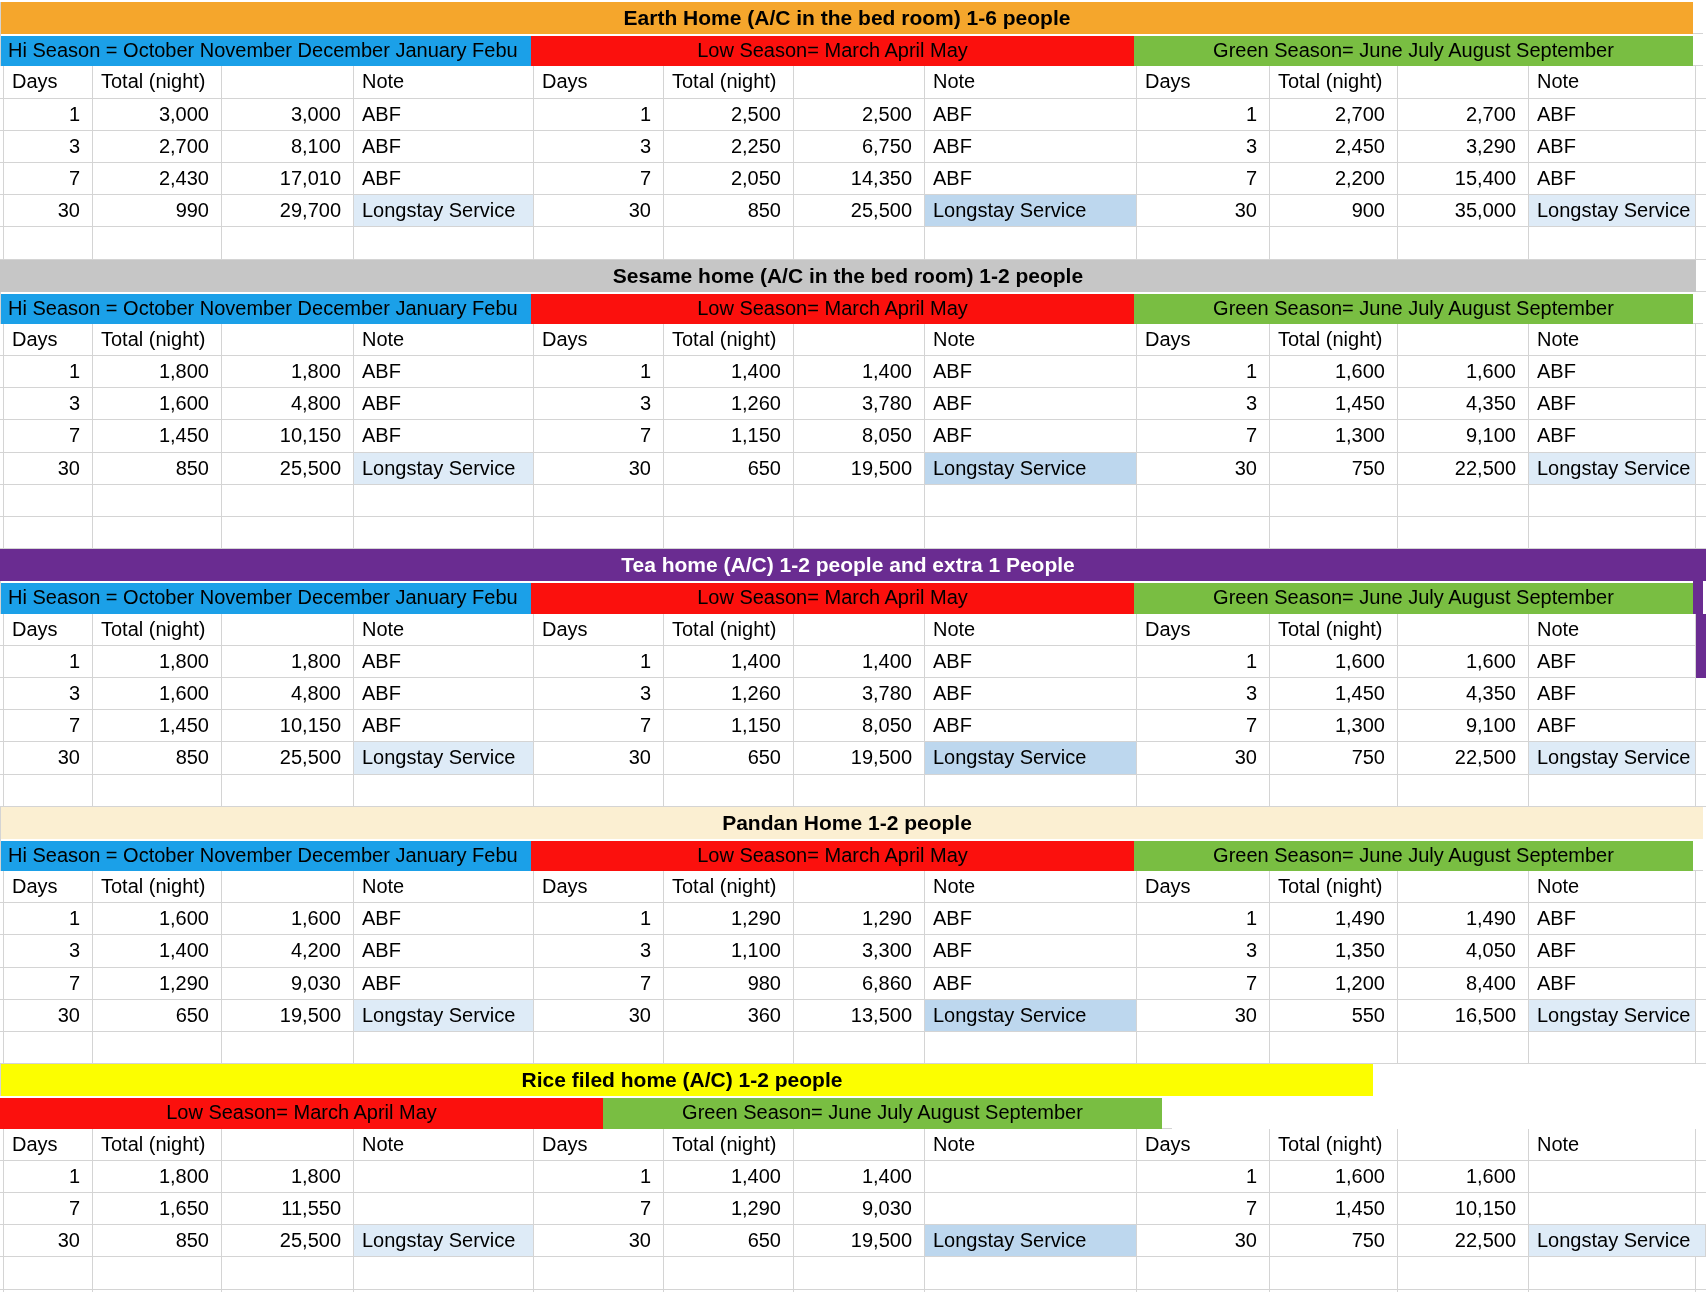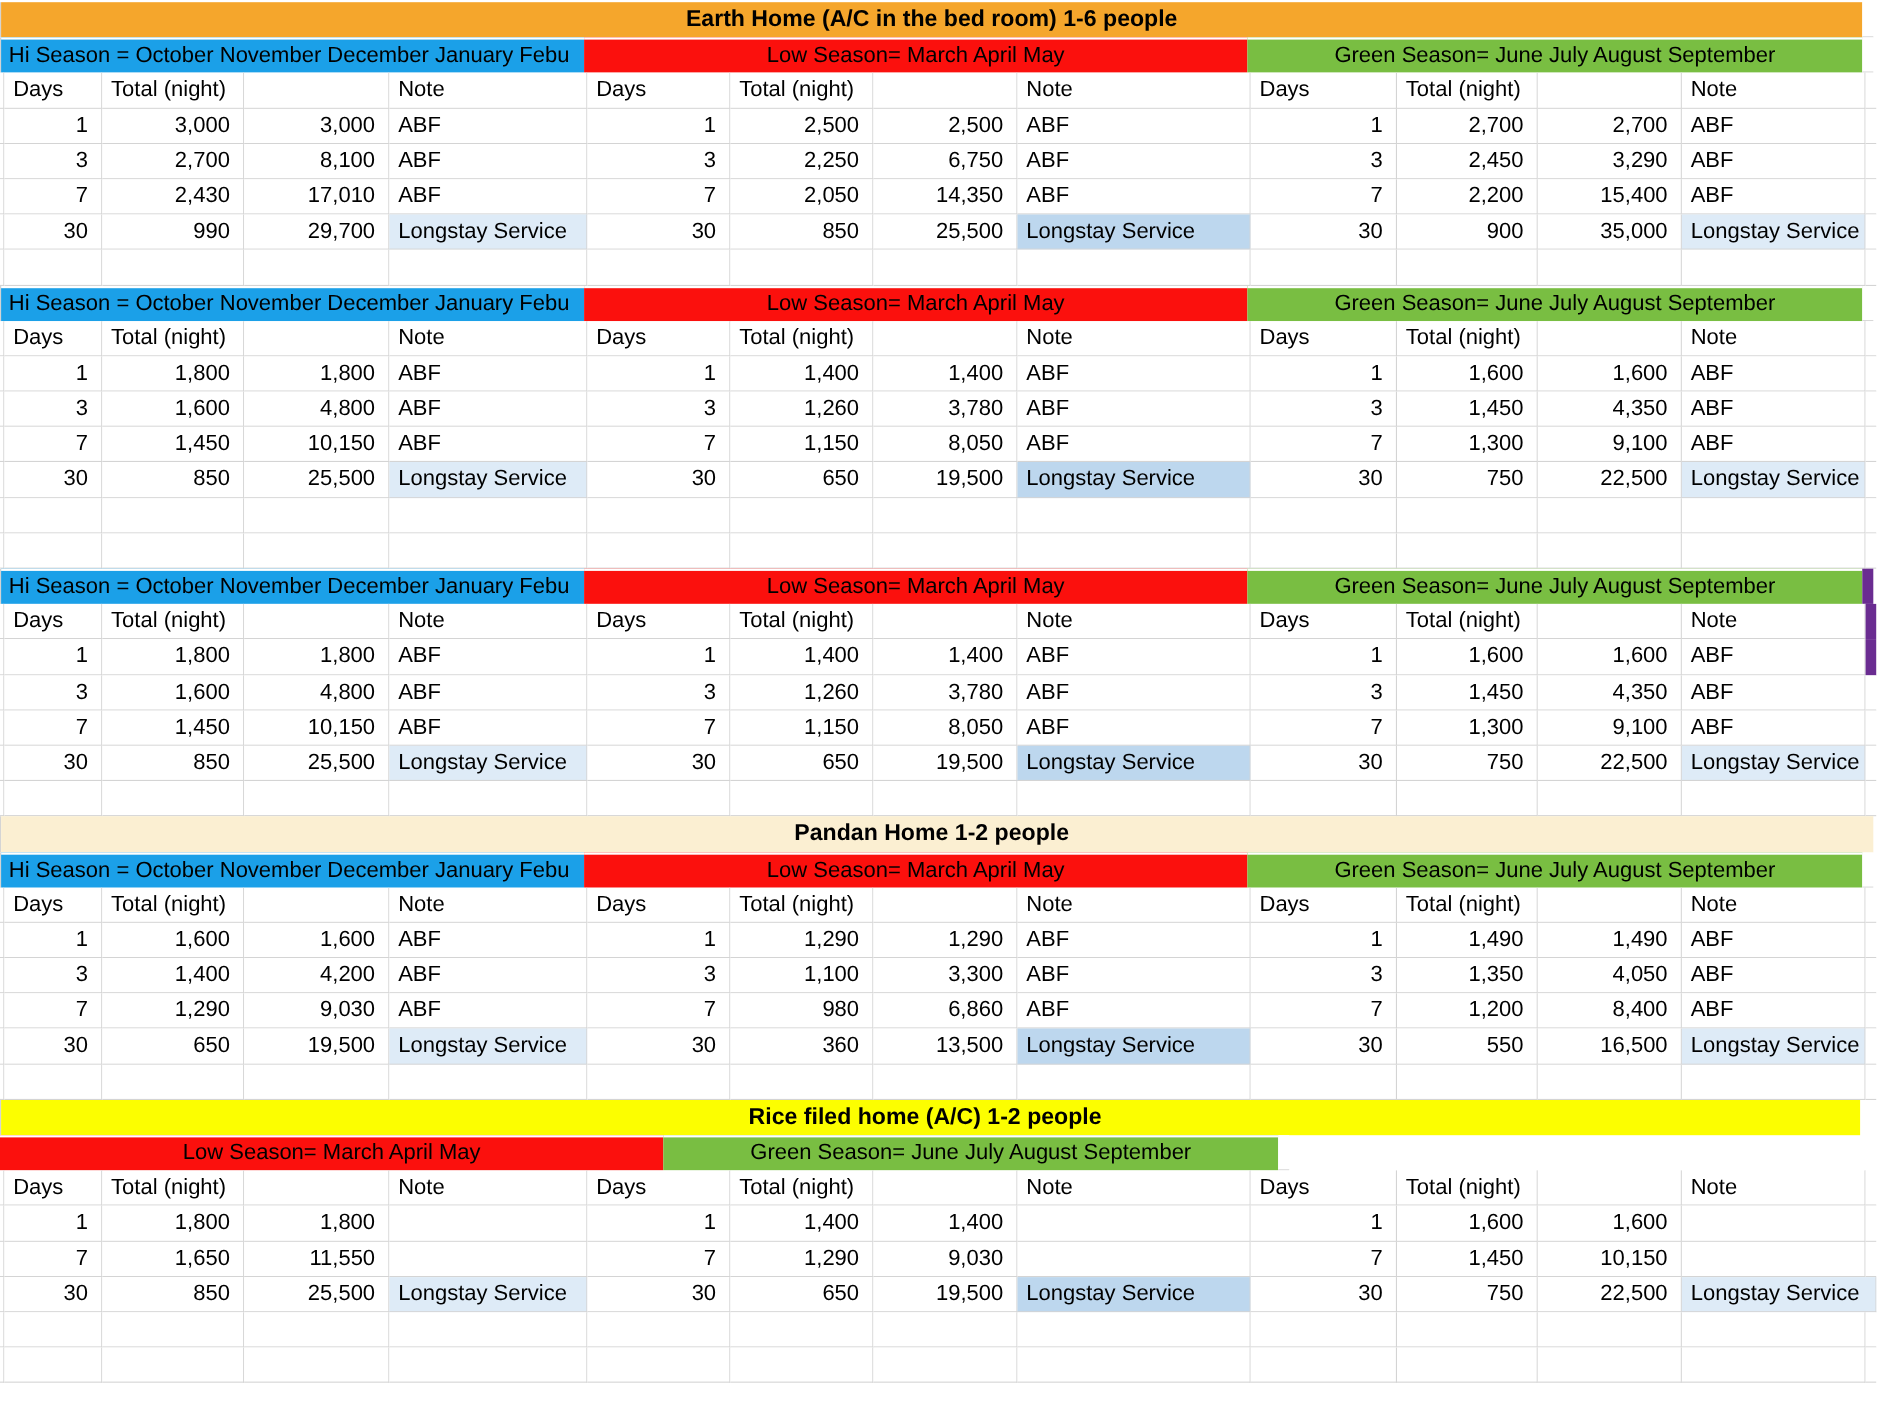--- a/index.html
+++ b/index.html
@@ -149,20 +149,24 @@
       <div class="c" style="width: 130px;"></div>
       <div class="c" style="width: 131px;"></div>
       <div class="c" style="width: 212px;"></div>
       <div class="c" style="width: 133px;"></div>
       <div class="c" style="width: 128px;"></div>
       <div class="c" style="width: 131px;"></div>
       <div class="c" style="width: 167px;"></div>
       <div class="c gutter noline" style="width: 10px;"></div>
     </div>
     <div class="row">
+      <div class="bar" style="width: 1696px; background: rgb(198, 198, 198); color: rgb(0, 0, 0);">Sesame home (A/C in the bed room) 1-2 people</div>
+      <div class="c gutter noline" style="width: 10px;"></div>
+    </div>
+    <div class="row">
       <div class="c gutter"></div>
       <div class="band left" style="width: 530px; background: rgb(27, 160, 232);">Hi Season = October November December January Febu</div>
       <div class="band center" style="width: 603px; background: rgb(251, 16, 13);">Low Season= March April May</div>
       <div class="band center" style="width: 559px; background: rgb(121, 190, 66);">Green Season= June July August September</div>
       <div class="c gutter noline" style="width: 10px;"></div>
     </div>
     <div class="row">
       <div class="c gutter" style="width: 4px;"></div>
       <div class="c txt" style="width: 89px;">Days</div>
       <div class="c txt" style="width: 129px;">Total (night)</div>
@@ -268,20 +272,24 @@
       <div class="c" style="width: 130px;"></div>
       <div class="c" style="width: 131px;"></div>
       <div class="c" style="width: 212px;"></div>
       <div class="c" style="width: 133px;"></div>
       <div class="c" style="width: 128px;"></div>
       <div class="c" style="width: 131px;"></div>
       <div class="c" style="width: 167px;"></div>
       <div class="c gutter noline" style="width: 10px;"></div>
     </div>
     <div class="row">
+      <div class="bar" style="width: 1696px; background: rgb(106, 44, 145); color: rgb(255, 255, 255);">Tea home (A/C) 1-2 people and extra 1 People</div>
+      <div class="accent" style="width: 10px; background: rgb(106, 44, 145);"></div>
+    </div>
+    <div class="row">
       <div class="c gutter"></div>
       <div class="band left" style="width: 530px; background: rgb(27, 160, 232);">Hi Season = October November December January Febu</div>
       <div class="band center" style="width: 603px; background: rgb(251, 16, 13);">Low Season= March April May</div>
       <div class="band center" style="width: 559px; background: rgb(121, 190, 66);">Green Season= June July August September</div>
       <div class="accent" style="width: 10px; background: rgb(106, 44, 145);"></div>
     </div>
     <div class="row">
       <div class="c gutter" style="width: 4px;"></div>
       <div class="c txt" style="width: 89px;">Days</div>
       <div class="c txt" style="width: 129px;">Total (night)</div>
@@ -479,21 +487,21 @@
       <div class="c" style="width: 131px;"></div>
       <div class="c" style="width: 212px;"></div>
       <div class="c" style="width: 133px;"></div>
       <div class="c" style="width: 128px;"></div>
       <div class="c" style="width: 131px;"></div>
       <div class="c" style="width: 167px;"></div>
       <div class="c gutter noline" style="width: 10px;"></div>
     </div>
     <div class="row">
       <div class="c gutter"></div>
-      <div class="bar" style="width: 1690px; background: rgb(252, 254, 0); color: rgb(0, 0, 0); padding-right: 10px;">Rice filed home (A/C) 1-2 people</div>
+      <div class="bar" style="width: 1372px; background: rgb(252, 254, 0); color: rgb(0, 0, 0); padding-right: 10px;">Rice filed home (A/C) 1-2 people</div>
     </div>
     <div class="row">
       <div class="band center" style="width: 603px; background: rgb(251, 16, 13);">Low Season= March April May</div>
       <div class="band center" style="width: 559px; background: rgb(121, 190, 66);">Green Season= June July August September</div>
       <div class="c gutter noline" style="width: 10px;"></div>
     </div>
     <div class="row">
       <div class="c gutter" style="width: 4px;"></div>
       <div class="c txt" style="width: 89px;">Days</div>
       <div class="c txt" style="width: 129px;">Total (night)</div>

